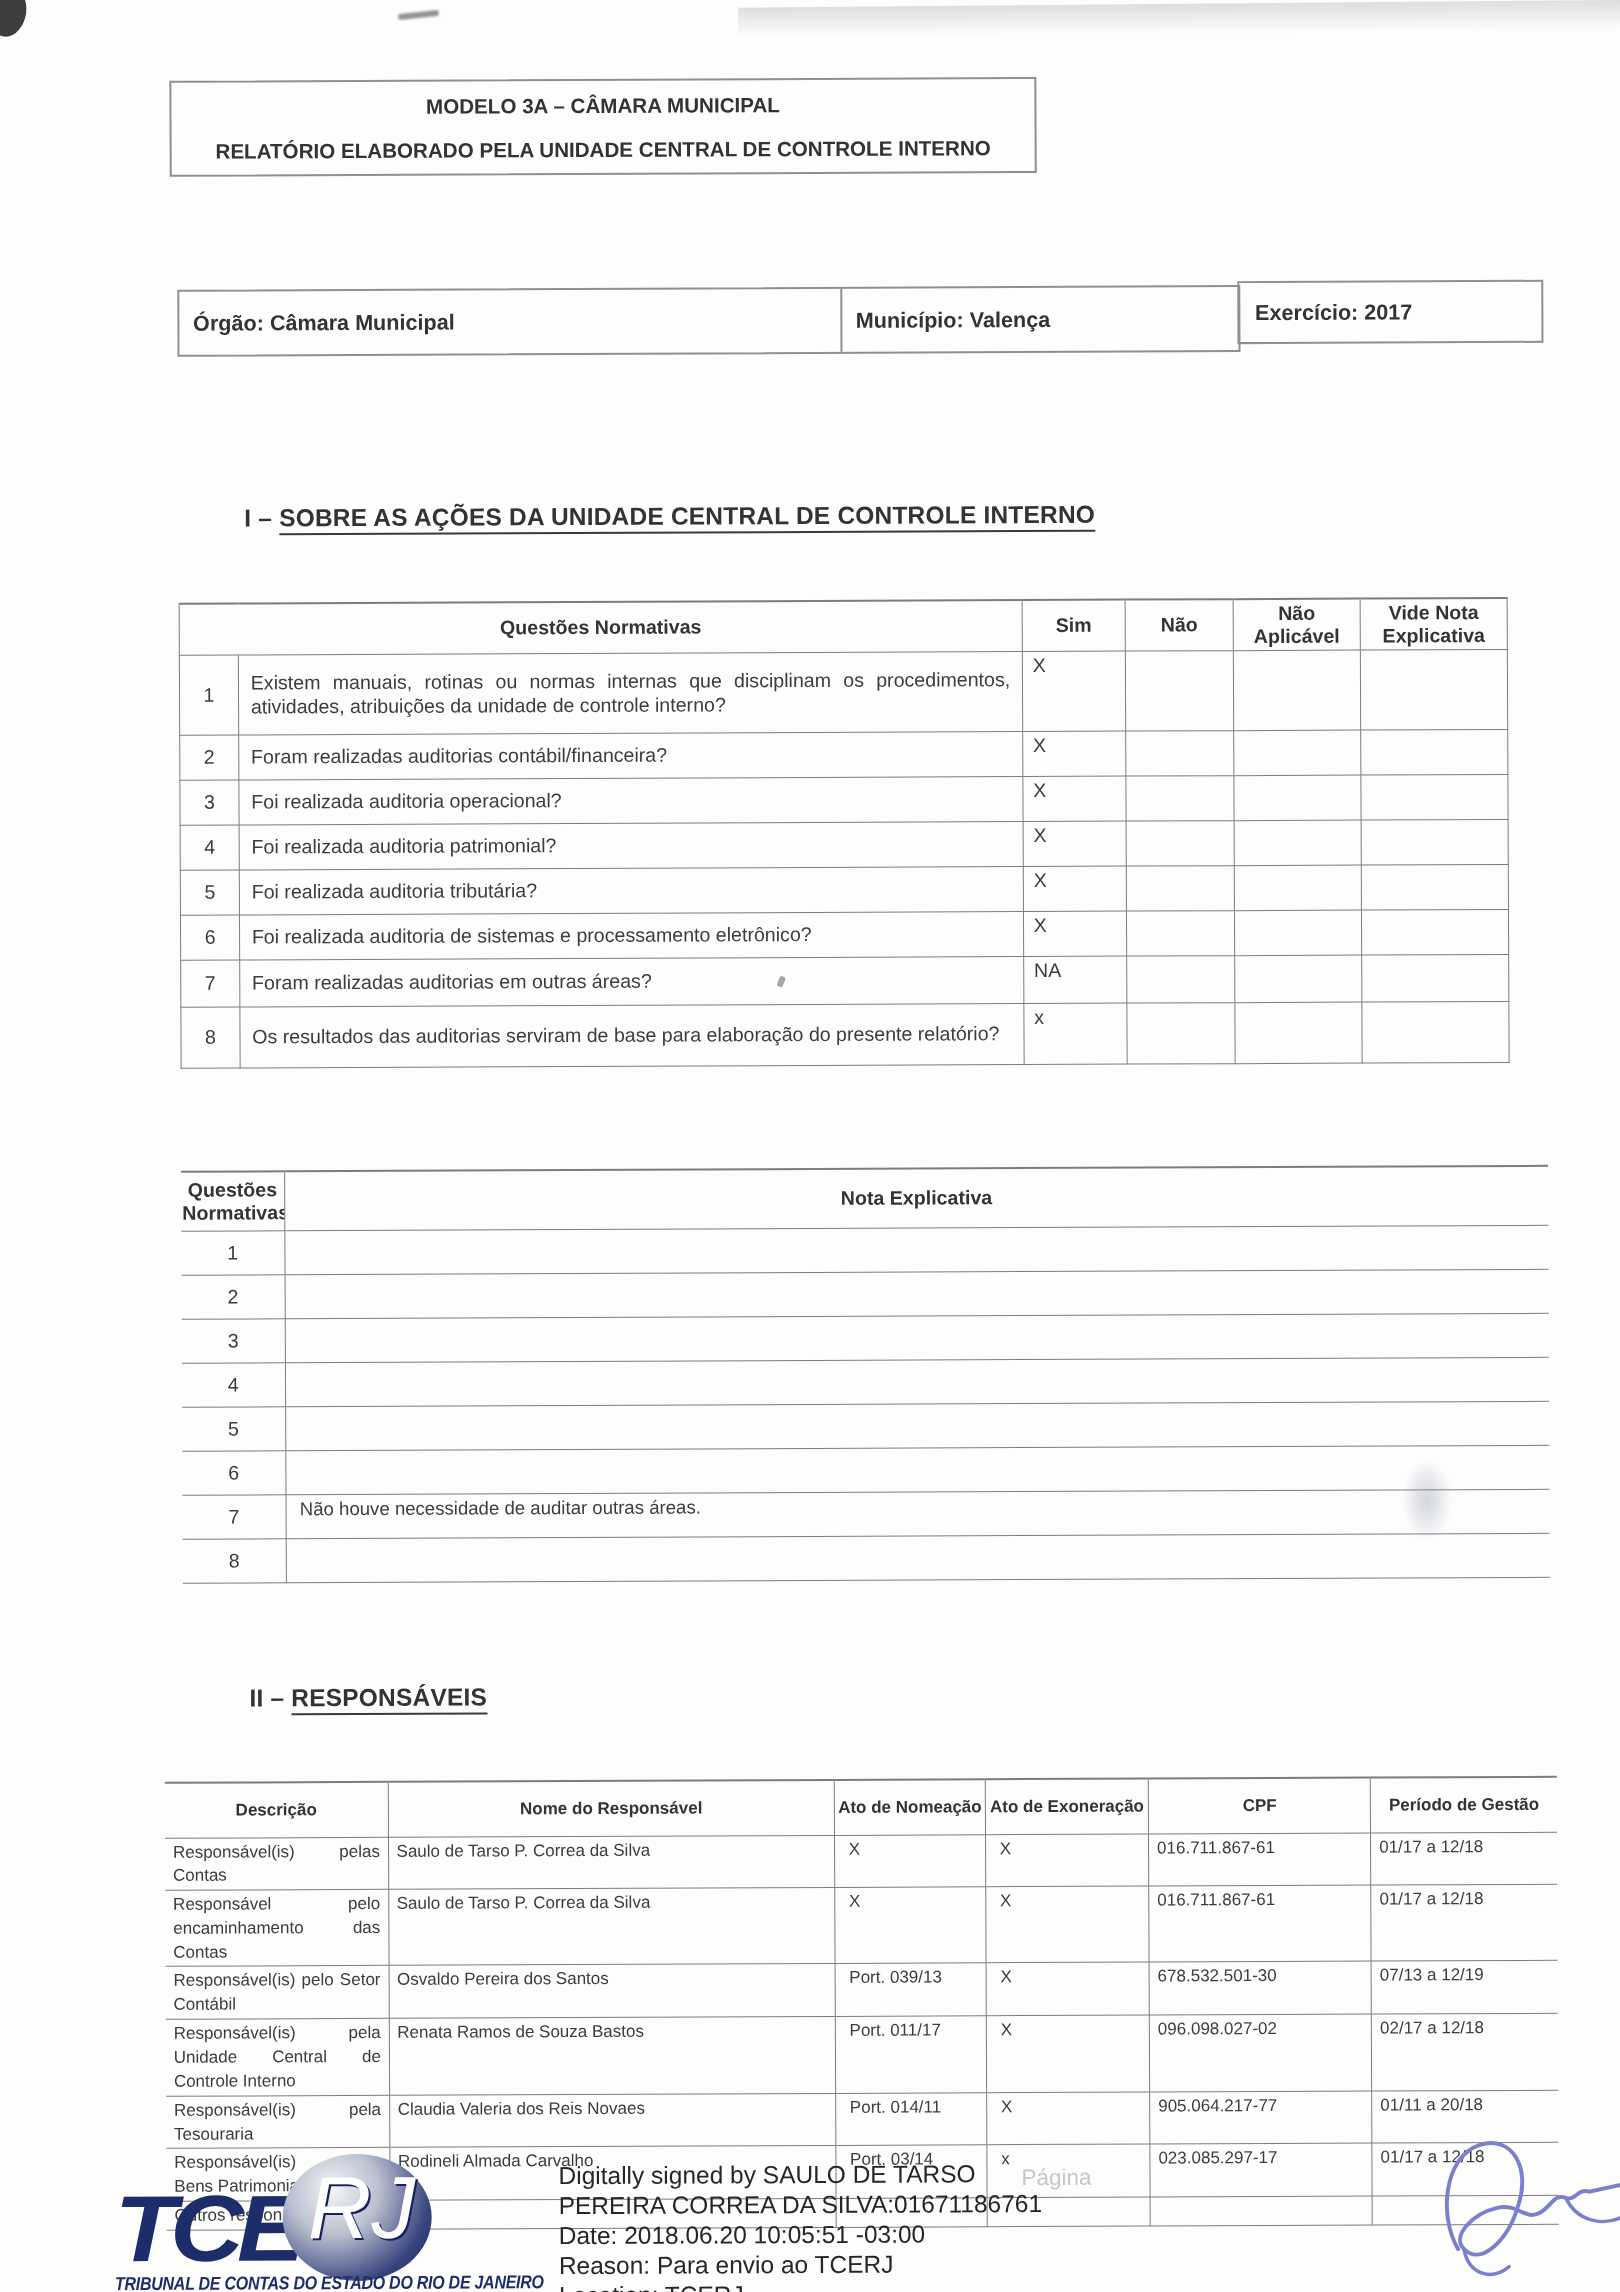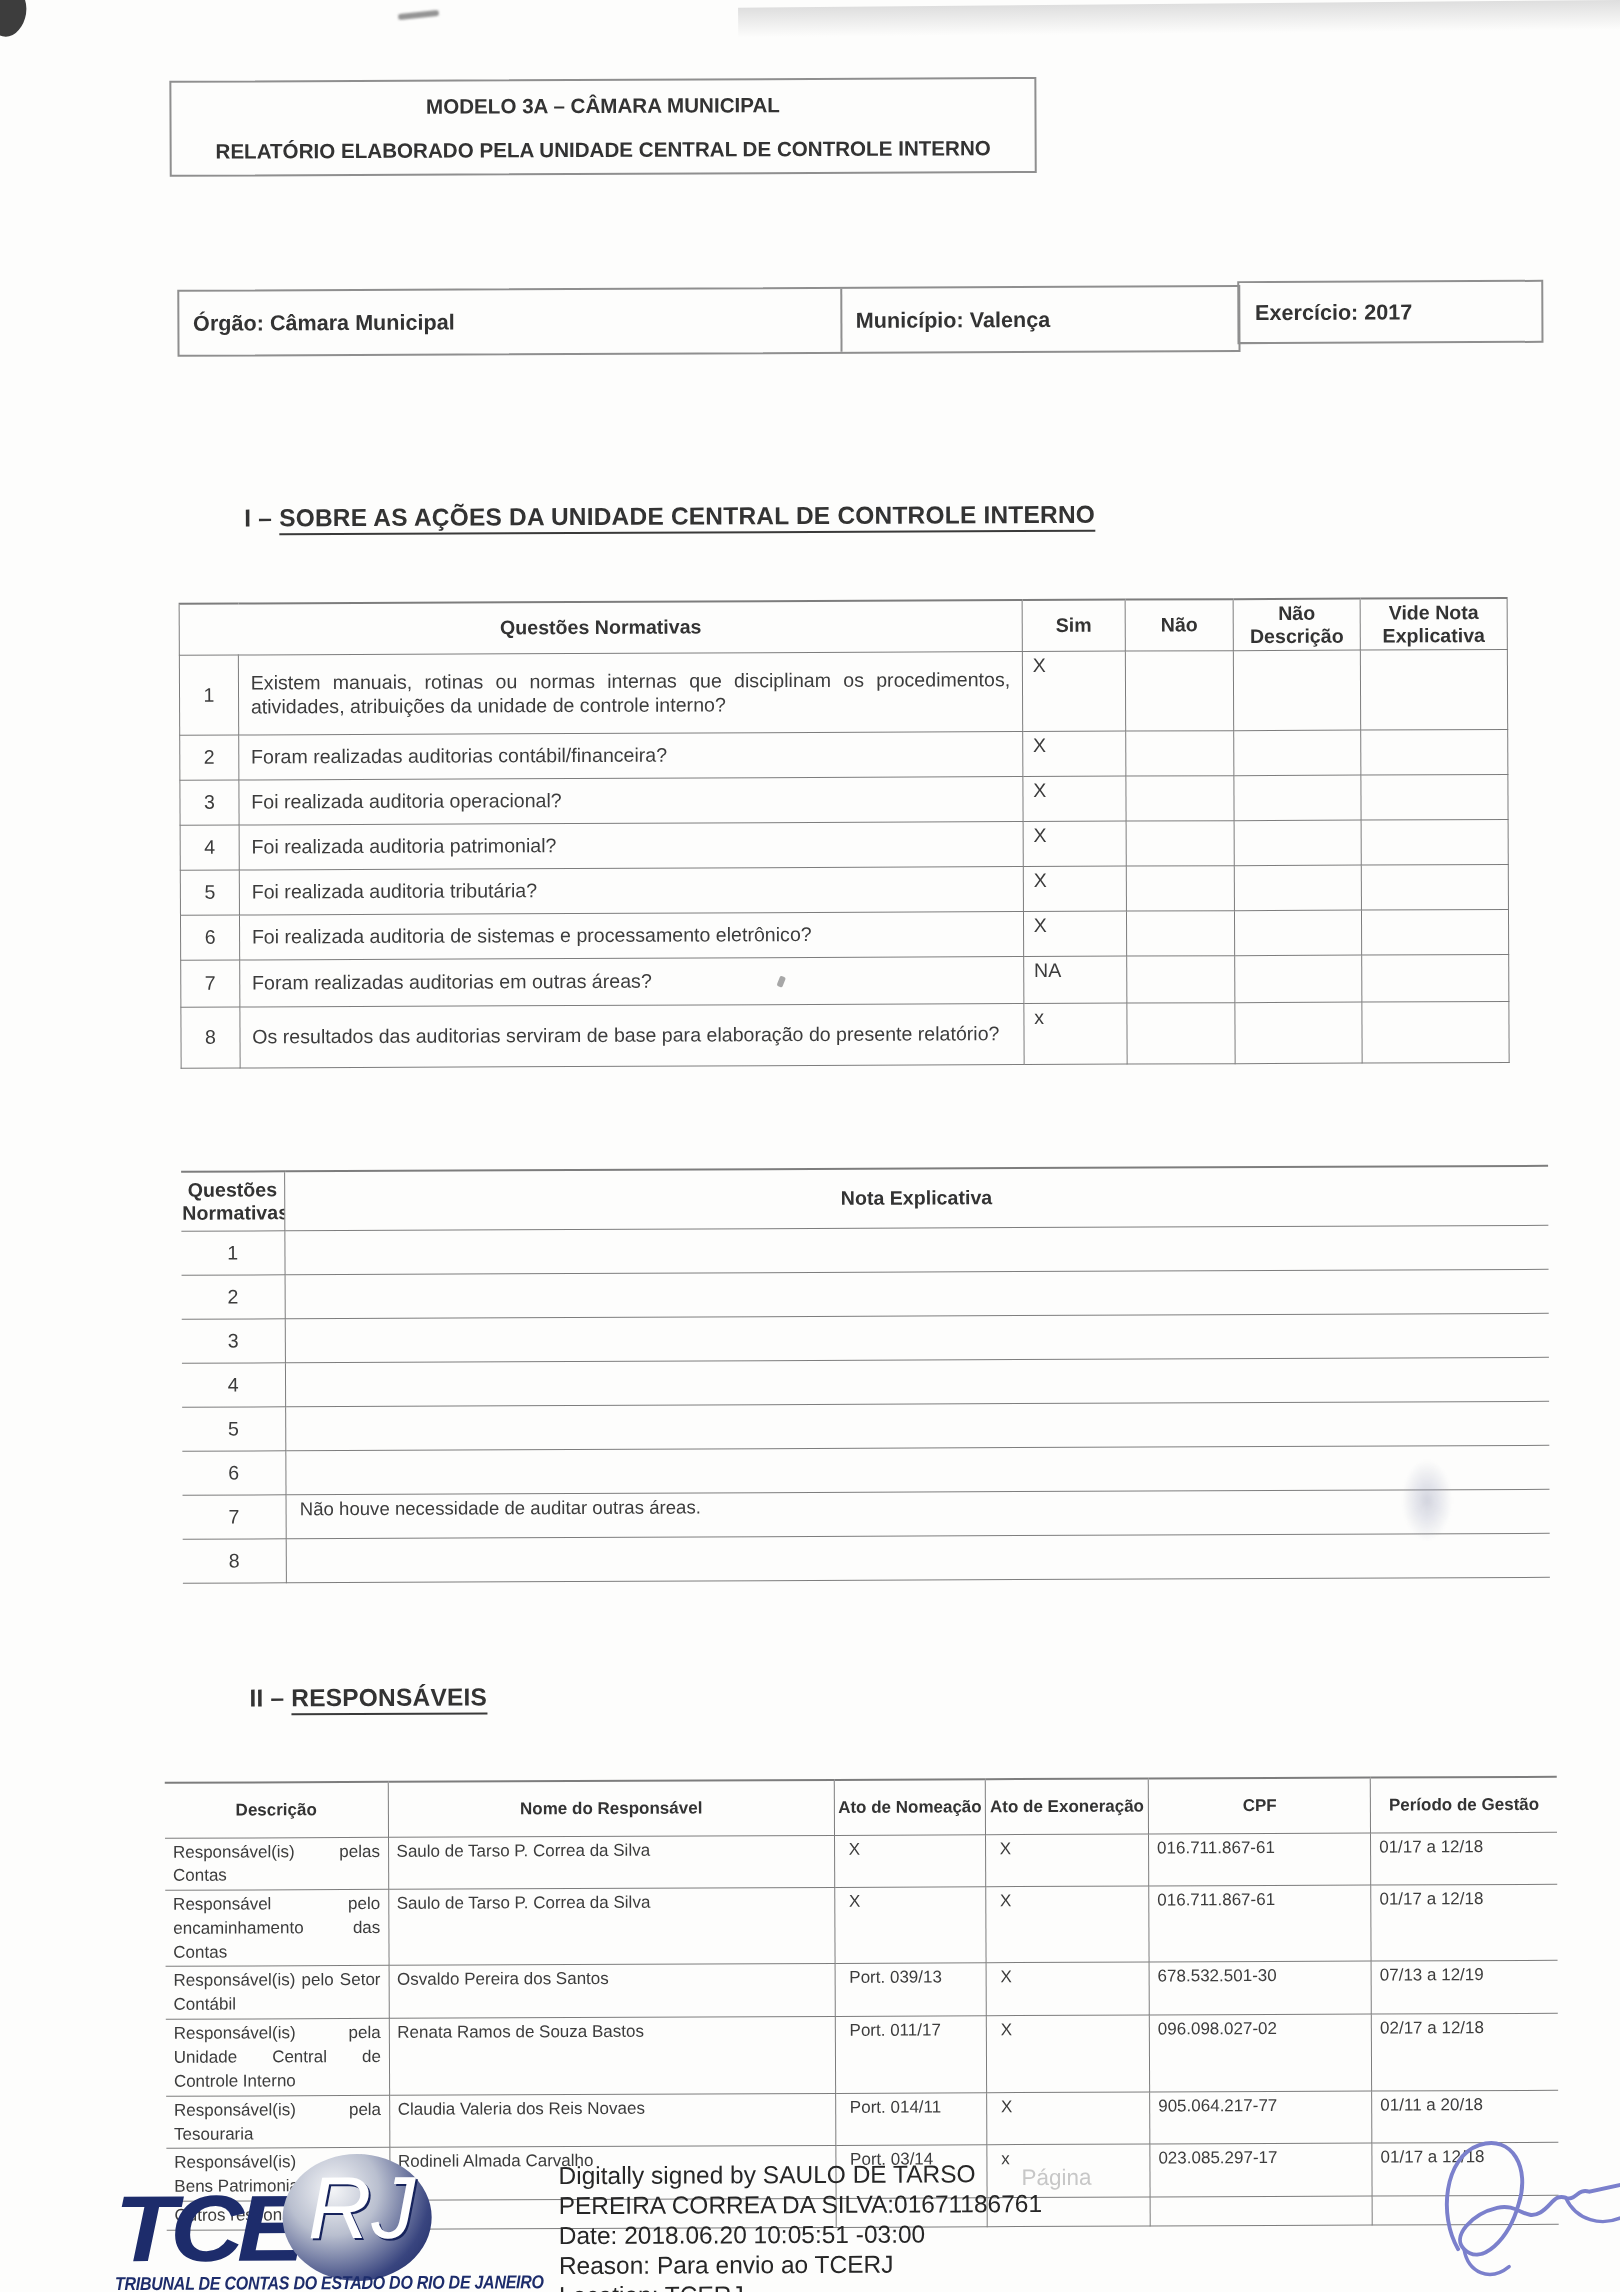--- a/index.html
+++ b/index.html
@@ -126,21 +126,21 @@
           <col style="width:103px">
           <col style="width:108px">
           <col style="width:127px">
           <col style="width:147px">
         </colgroup>
       <thead>
         <tr style="height:51px;">
           <th colspan="2">Questões Normativas</th>
           <th>Sim</th>
           <th>Não</th>
-          <th>Não Descrição</th>
+          <th>Não Aplicável</th>
           <th>Vide Nota Explicativa</th>
         </tr>
       </thead>
       <tbody>
         <tr style="height:80px;">
           <td class="c-num">1</td>
           <td class="c-q just">Existem manuais, rotinas ou normas internas que disciplinam os procedimentos, atividades, atribuições da unidade de controle interno?</td>
           <td class="c-ans">X</td>
           <td class="c-ans"></td>
           <td class="c-ans"></td>

